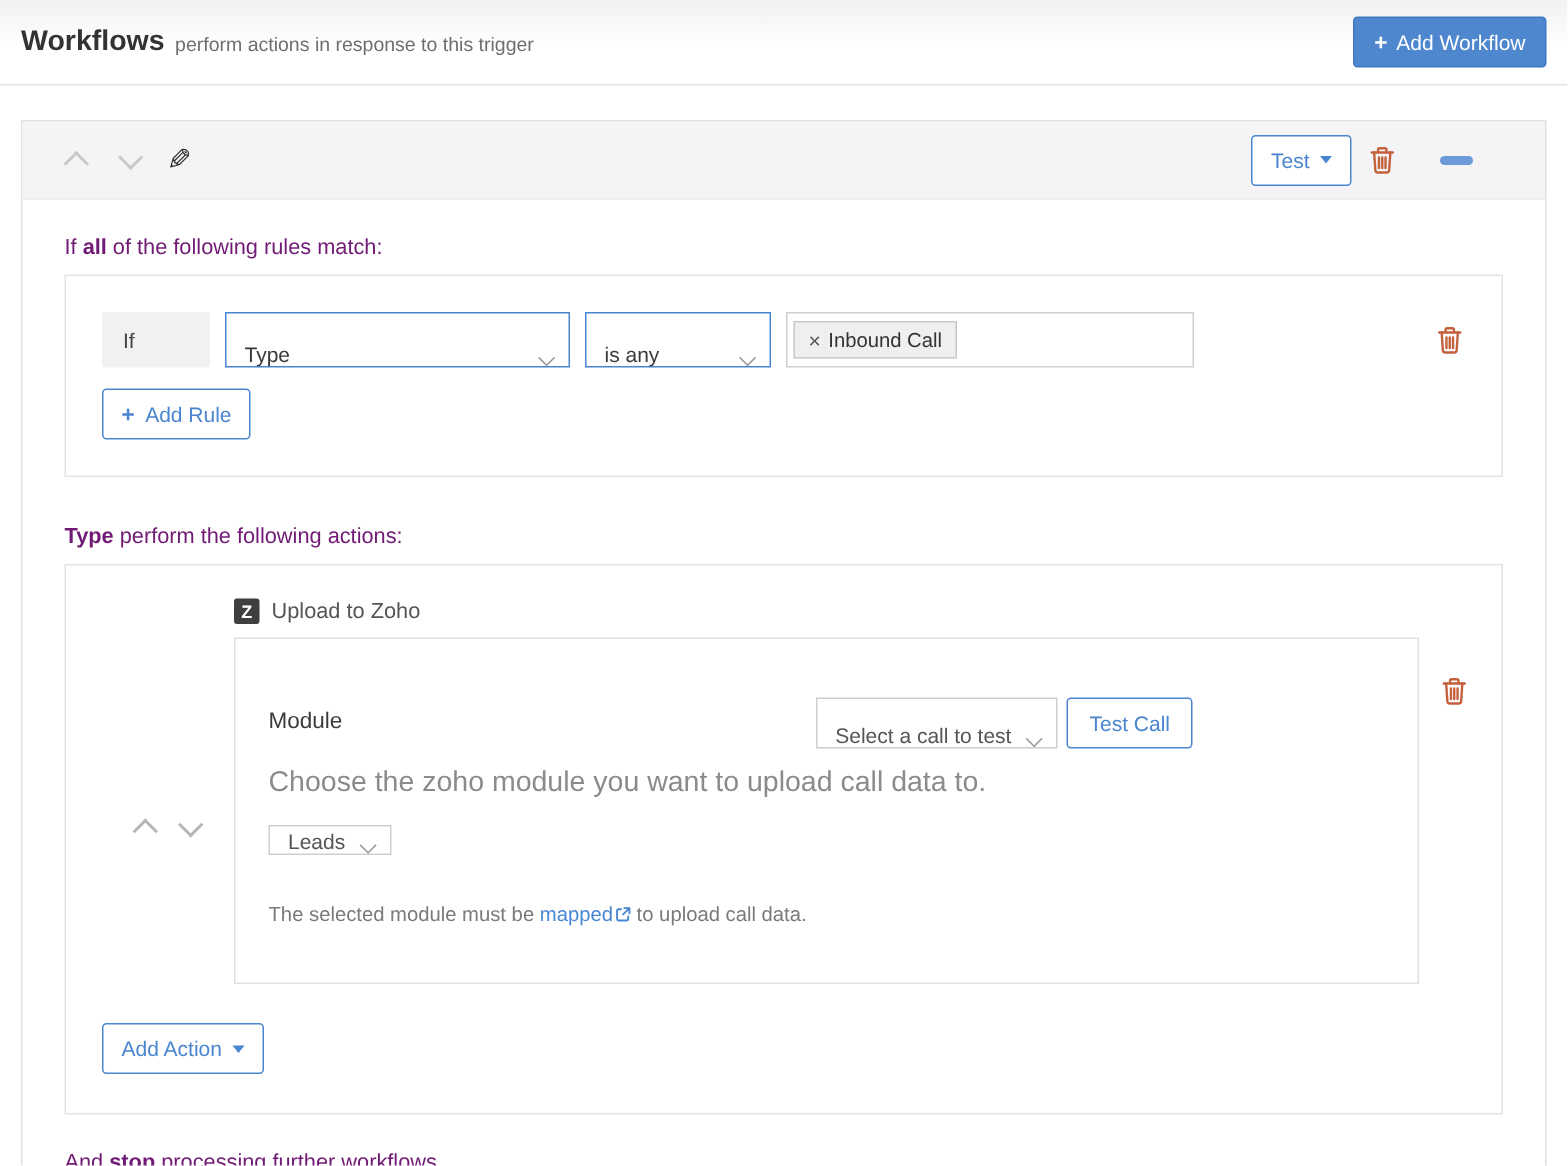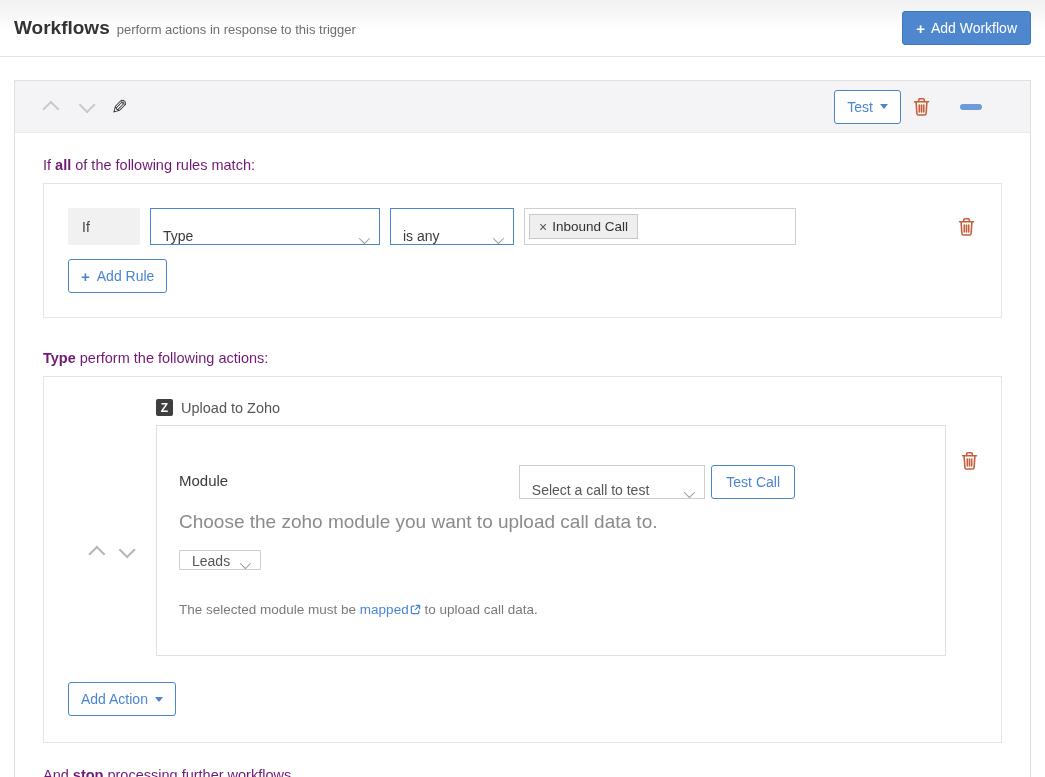--- a/index.html
+++ b/index.html
@@ -109,21 +109,21 @@
   .action-title { display: flex; align-items: center; gap: 8px; color: #555; font-size: 14.5px; margin-bottom: 9px; }
   .zoho-badge {
     width: 17px; height: 17px; background: #3f3f3f; border-radius: 2px;
     color: #fff; font-weight: bold; font-size: 12px;
     display: inline-flex; align-items: center; justify-content: center; flex: none;
   }
   .module-panel { border: 1px solid #e0e0e0; padding: 39px 22px 38px; }
   .panel-top { display: flex; align-items: flex-start; justify-content: space-between; margin-bottom: 12px; }
   .module-label { font-size: 15px; color: #3a3a3a; padding-top: 7px; }
   .panel-controls { display: flex; gap: 6px; margin-right: 128px; }
-  .panel-controls .mock-select { height: 34px; gap: 25px; }
+  .panel-controls .mock-select { height: 34px; }
   .btn-outline.test-call { height: 34px; padding: 0 14px; }
   .panel-desc { color: #8b8b8b; font-size: 19px; margin-bottom: 17px; }
   .leads-select { display: inline-flex; height: 20px; margin-bottom: 32px; }
   .panel-note { color: #7a7a7a; font-size: 13.5px; }
   .panel-note a { color: #4a87d3; text-decoration: none; cursor: pointer; }
   .ext-icon { vertical-align: -1px; margin-left: 1px; }
   .action-trash-col { width: 18px; flex: none; padding-top: 50px; margin-left: 13px; }
 
   .add-action { margin-top: 26px; }
 

